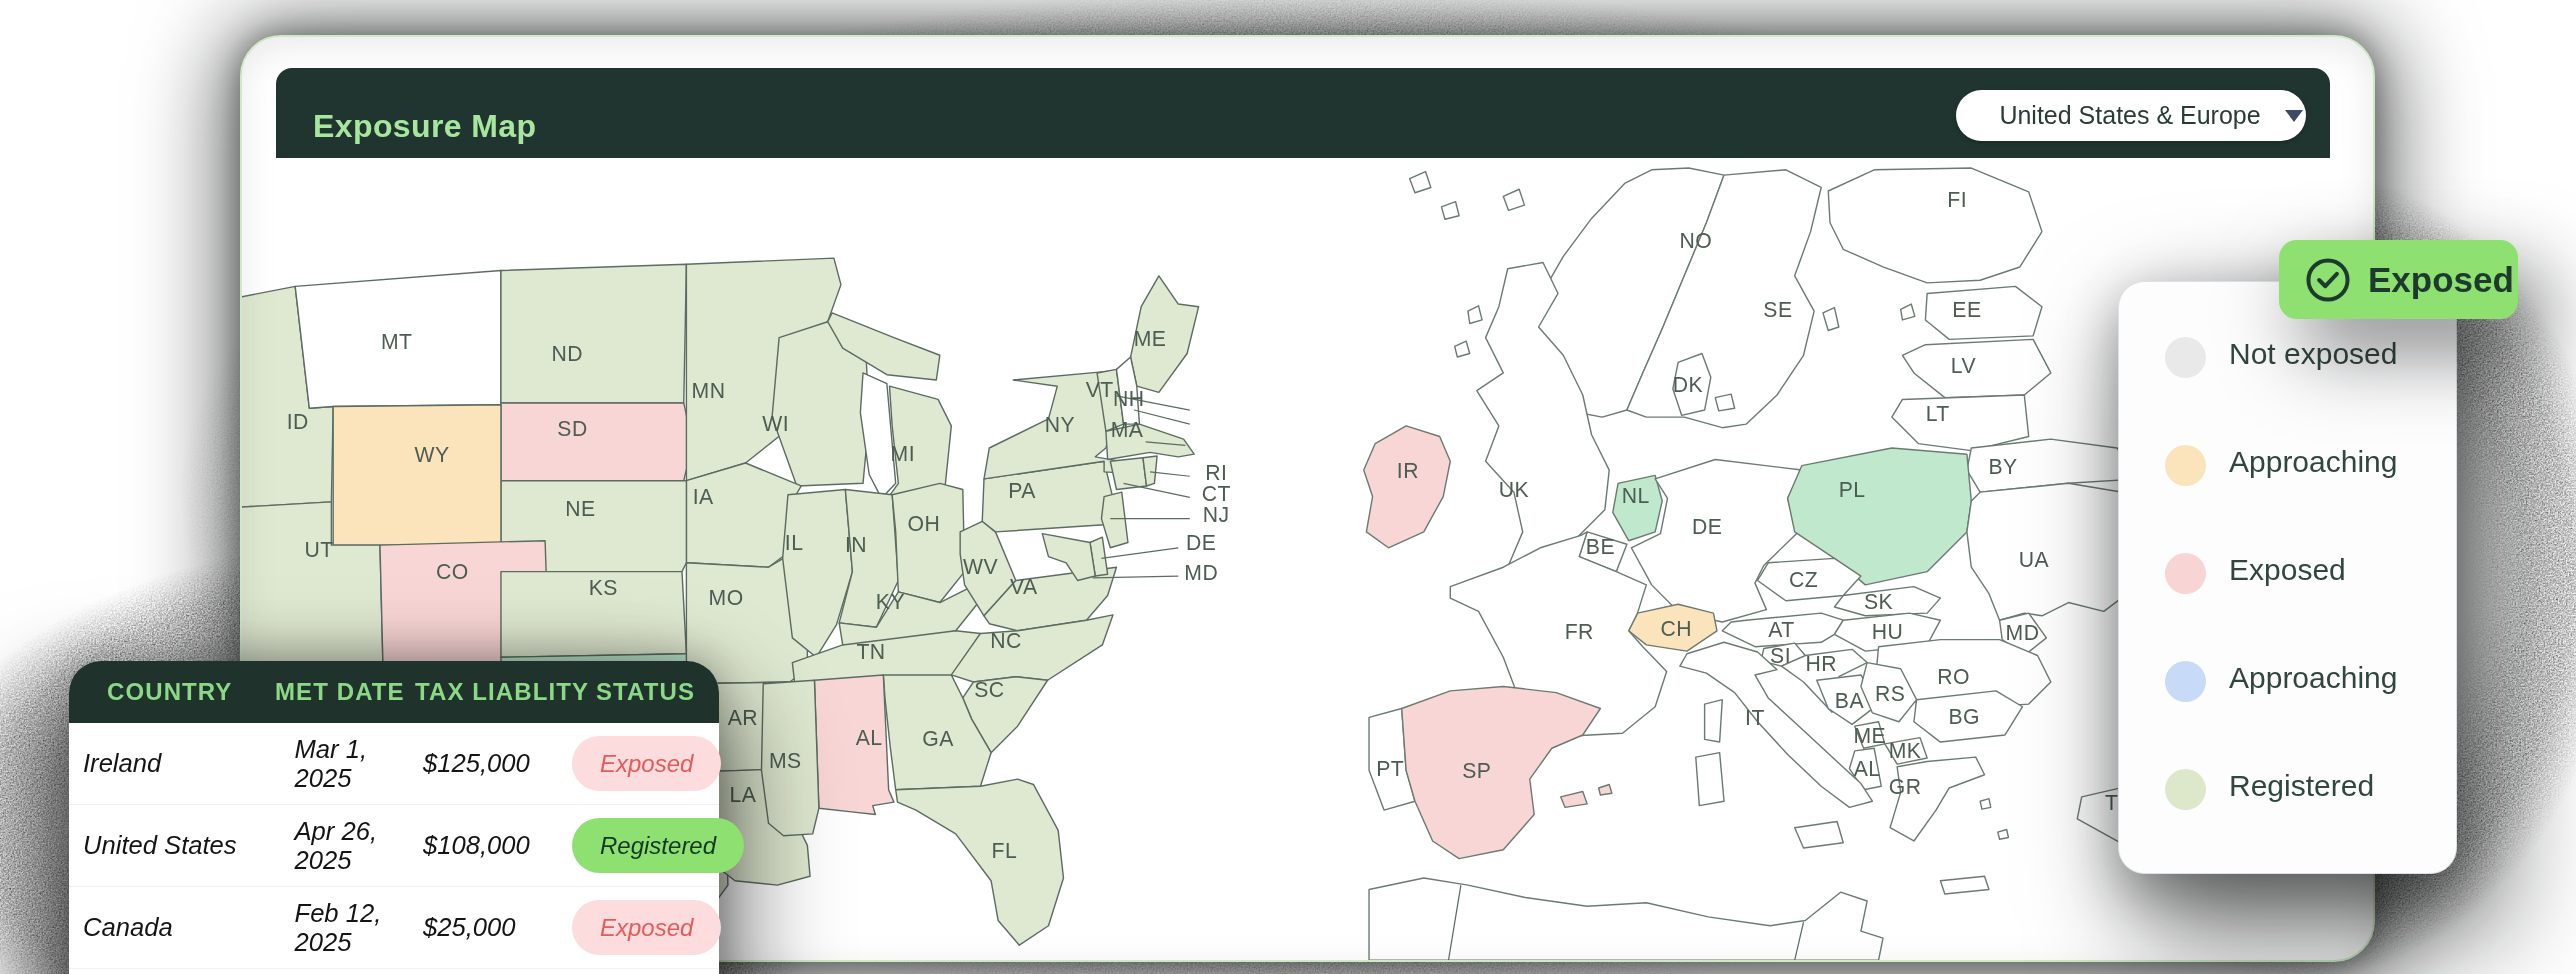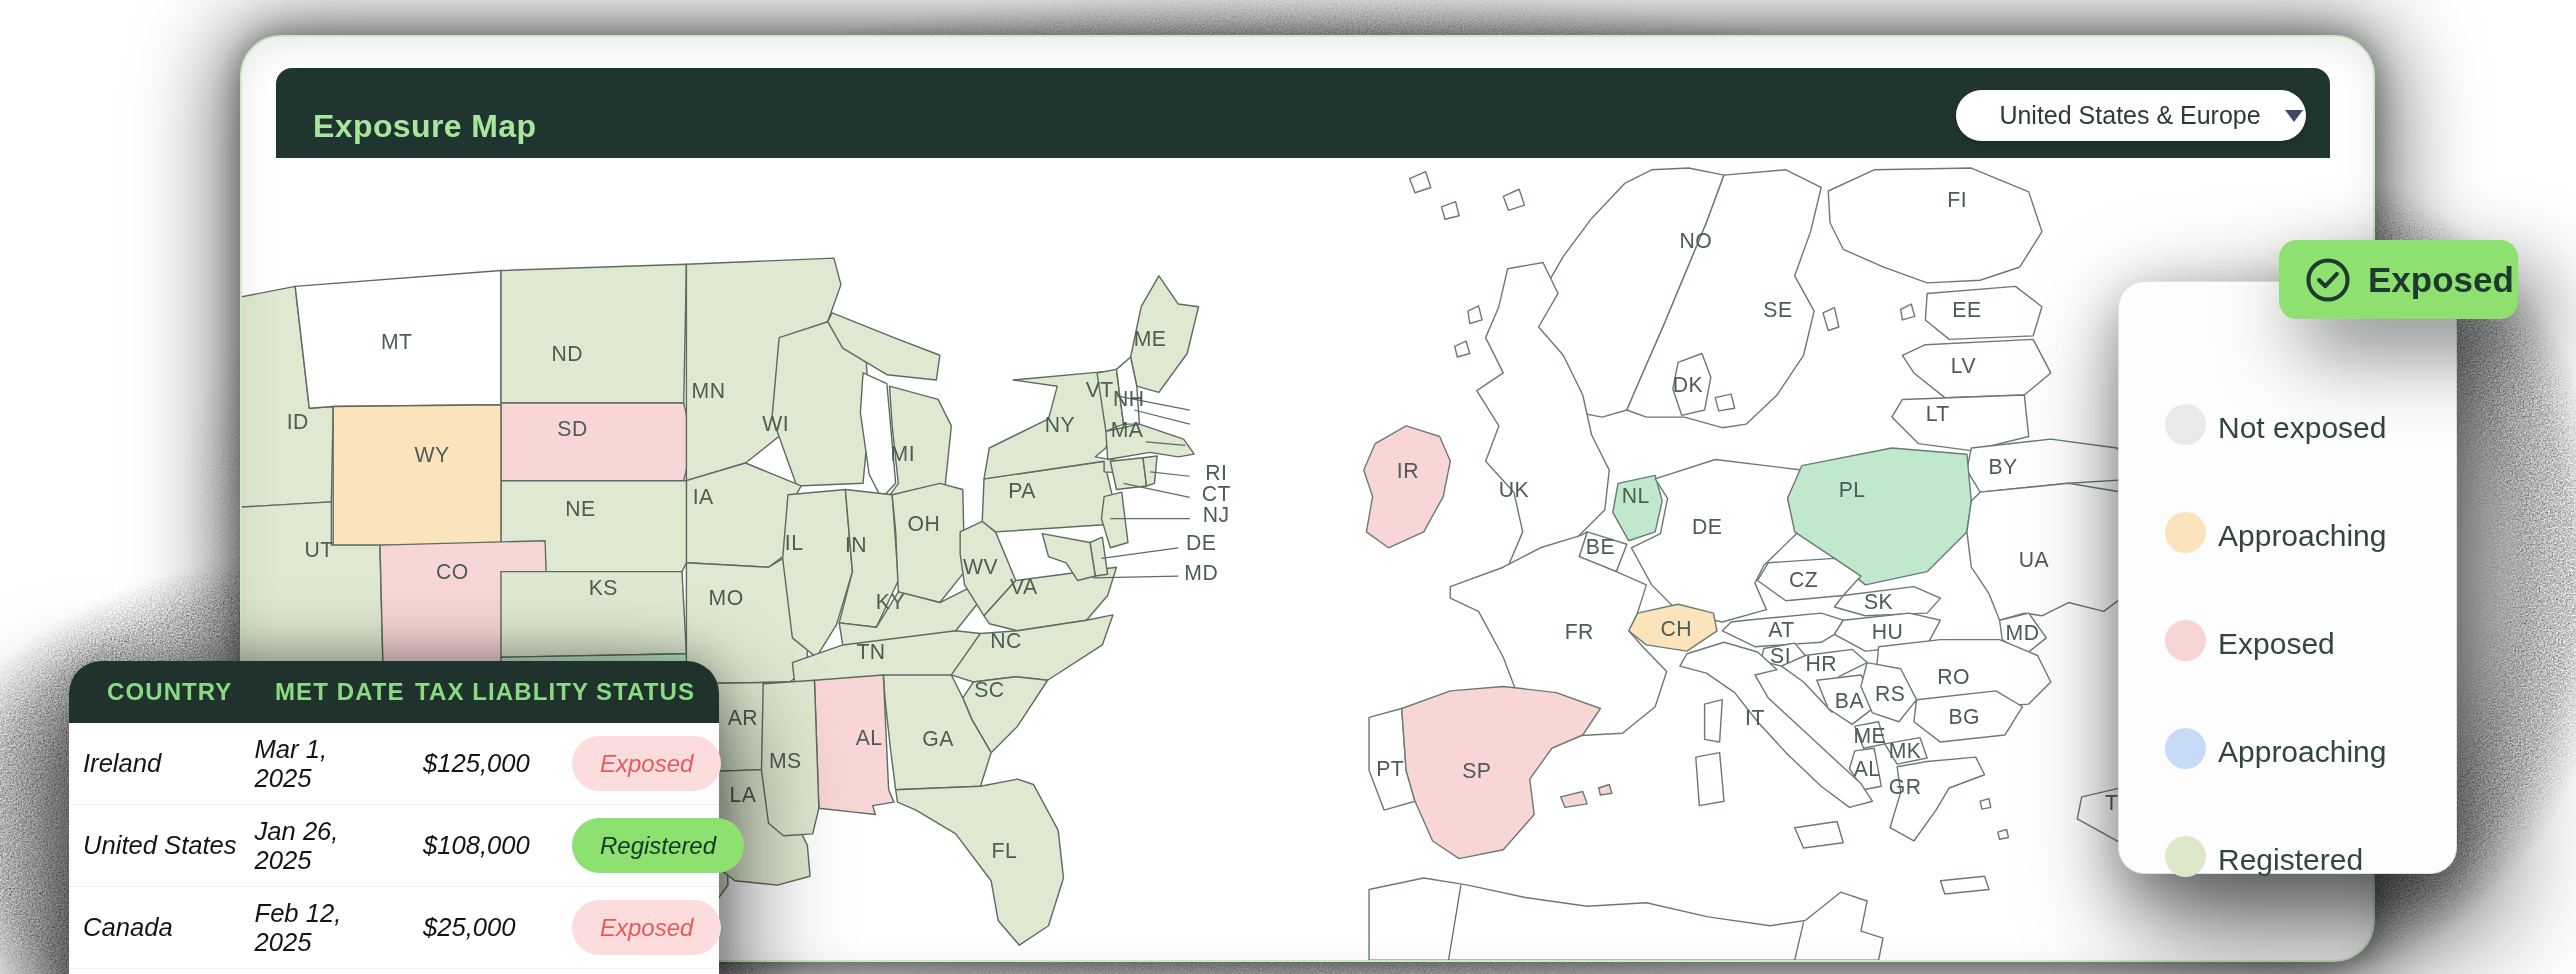--- a/index.html
+++ b/index.html
@@ -39,28 +39,28 @@
   
   #table-card{left:69px;top:661px;width:650px;height:389px;background:#ffffff;border-radius:32px 32px 0 0;z-index:5;
     box-shadow:-26.5px 40px 97px 8.8px rgba(8,10,9,.6),30px 53px 106px rgba(8,10,9,.32),0 -5.3px 35px rgba(8,10,9,.18);}
   #table-header{height:62px;background:#1f332c;border-radius:32px 32px 0 0;display:grid;
     grid-template-columns:168px 140px 181px 1fr;align-items:center;padding-left:38px;box-sizing:border-box;}
   #table-header .th{font-size:24px;font-weight:600;letter-spacing:1.1px;color:#8bd984;}
   #table-header .th.tax{padding-left:0;}
   .t-row{height:82px;display:grid;grid-template-columns:168px 140px 181px 1fr;align-items:center;
     padding-left:14px;box-sizing:border-box;border-bottom:1.8px solid #eef0f5;background:#ffffff;font-style:italic;}
   .t-row .td{font-size:25.6px;color:#141414;}
-  .t-row .td.date{padding-left:3.5px;}
+  .t-row .td.date{padding-left:3.5px;margin-left:40px;}
   .t-row .td.money{padding-left:32px;}
   .pill{display:inline-block;min-width:85px;text-align:center;font-size:24px;padding:13.2px 28px;border-radius:30px;}
   
   #legend-card{left:2118px;top:281px;width:339px;height:593px;background:#fdfdfe;border:1.8px solid #dde0ea;
     border-radius:26.5px;z-index:4;box-shadow:32px 49px 106px 14px rgba(8,10,9,.55),0 17.7px 53px rgba(8,10,9,.3);
     padding:55px 0 0 46px;box-sizing:border-box;}
-  .legend-item{display:flex;align-items:flex-end;gap:12px;height:108px;}
+  .legend-item{display:flex;align-items:flex-start;gap:23px;height:108px;}
   .legend-swatch{width:41px;height:41px;border-radius:50%;flex:0 0 auto;}
   .legend-label{font-size:30px;font-weight:500;color:#31463d;}
   
   #exposed-badge{left:2279px;top:240px;width:239px;height:79px;border-radius:17.7px;z-index:6;
     display:flex;align-items:center;gap:16px;padding-left:25px;box-sizing:border-box;
     box-shadow:23px 32px 79px rgba(8,10,9,.5);}
   #exposed-badge .blabel{font-size:35px;font-weight:600;}
 </style>
 </head>
 <body>
@@ -299,21 +299,21 @@
   <div id="table-body">
   <div class="t-row">
     <span class="td country">Ireland</span>
     <span class="td date">Mar 1, 2025</span>
     <span class="td money">$125,000</span>
     <span class="pill-wrap"><span class="pill" style="background: rgb(252, 220, 220); color: rgb(230, 90, 90);">Exposed</span></span>
   </div>
 
   <div class="t-row">
     <span class="td country">United States</span>
-    <span class="td date">Jan 26, 2025</span>
+    <span class="td date">Apr 26, 2025</span>
     <span class="td money">$108,000</span>
     <span class="pill-wrap"><span class="pill" style="background: rgb(142, 224, 112); color: rgb(20, 56, 38);">Registered</span></span>
   </div>
 
   <div class="t-row">
     <span class="td country">Canada</span>
     <span class="td date">Feb 12, 2025</span>
     <span class="td money">$25,000</span>
     <span class="pill-wrap"><span class="pill" style="background: rgb(252, 220, 220); color: rgb(230, 90, 90);">Exposed</span></span>
   </div>

